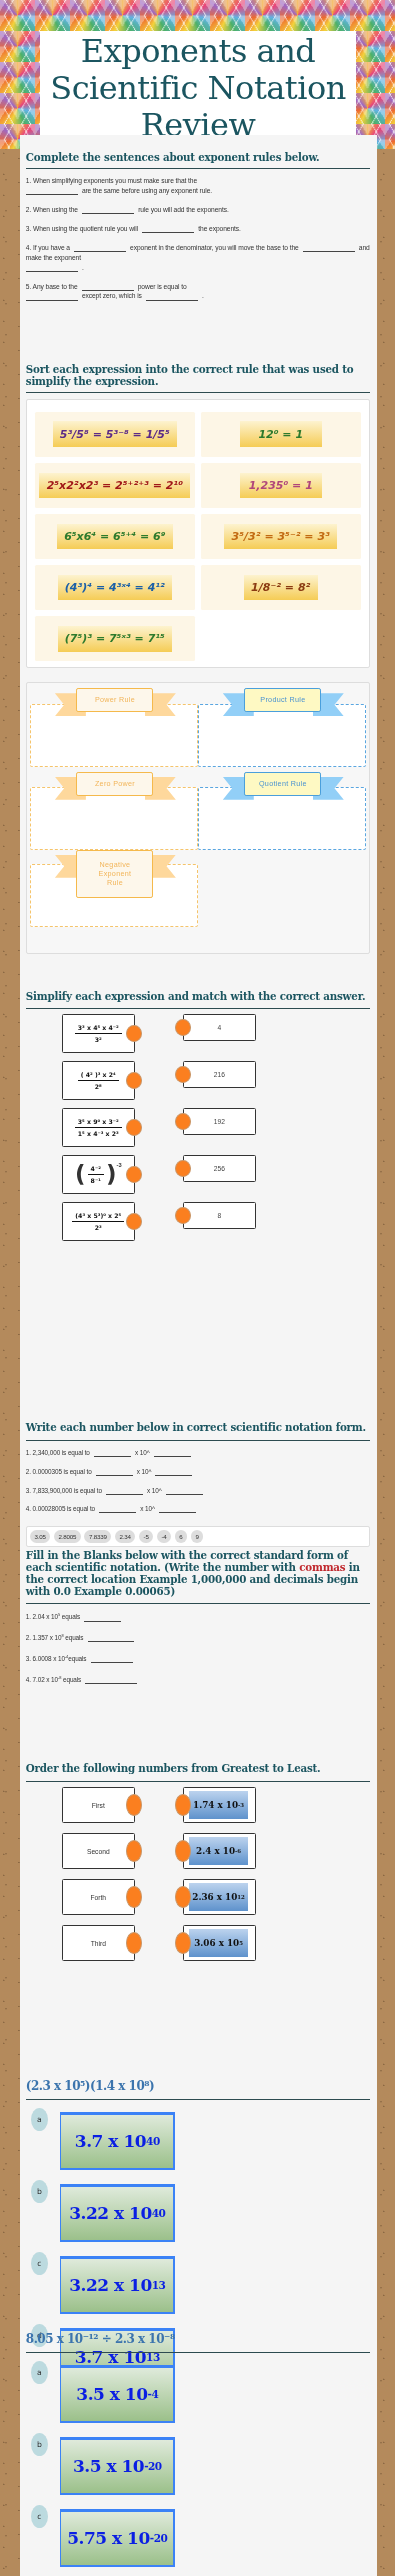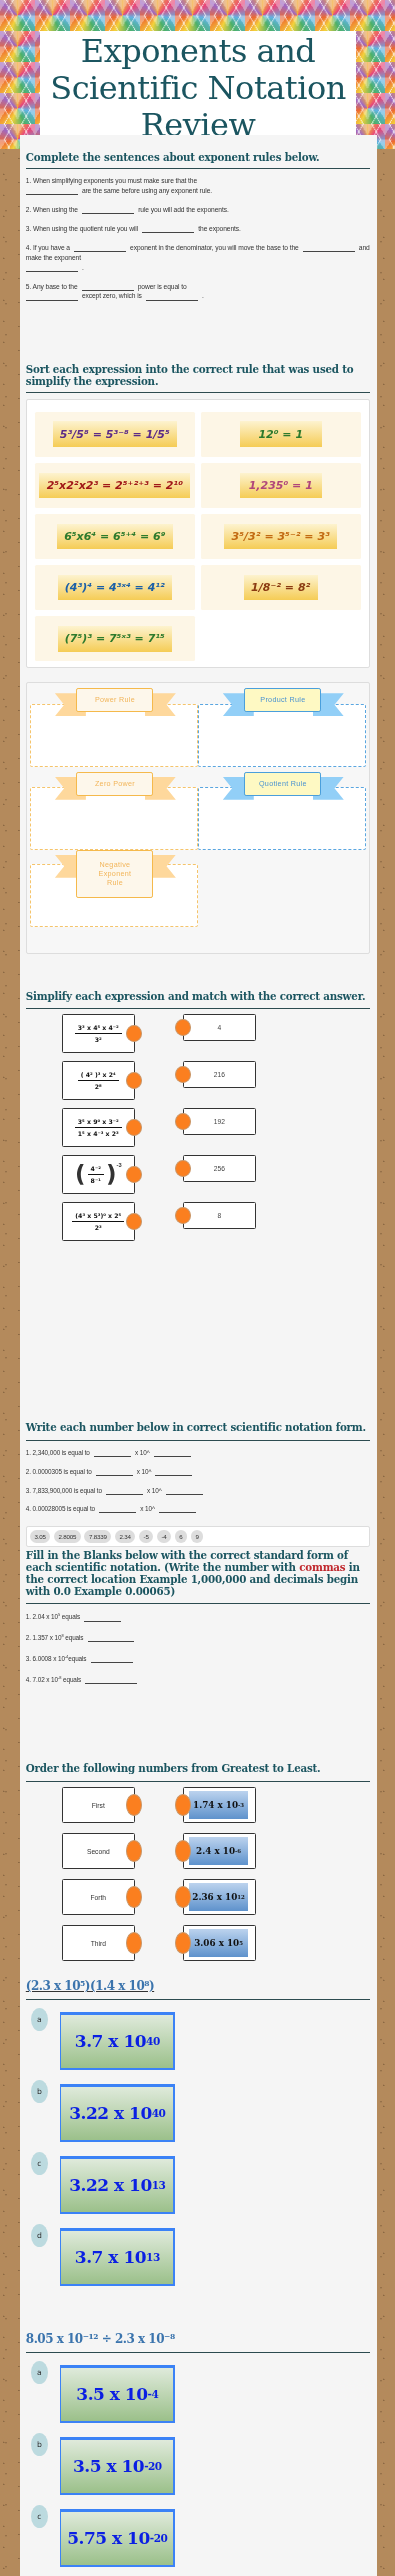--- a/index.html
+++ b/index.html
@@ -386,21 +386,21 @@
             <div class="sci-img">
               <span>3.06 x 10</span>
               <sup>5</sup>
             </div>
           </div>
         <div class="dot" style="left:149px; top:6.7px; height:22px;"></div>
       </div>
     </div>
   </div>
 
-  <div class="section" style="top:1844px;text-decoration:underline;">
+  <div class="section" style="top:1944px;">
     <h2 class="expr-title">(2.3 x 10⁵)(1.4 x 10⁸)</h2>
     <div style="margin-top:8.2px;">
       <div class="opt">
           <div class="opt-letter">a</div>
           <div class="opt-img">
             <div class="inner">
               <span>3.7 x 10</span>
               <sup>40</sup>
             </div>
           </div>

